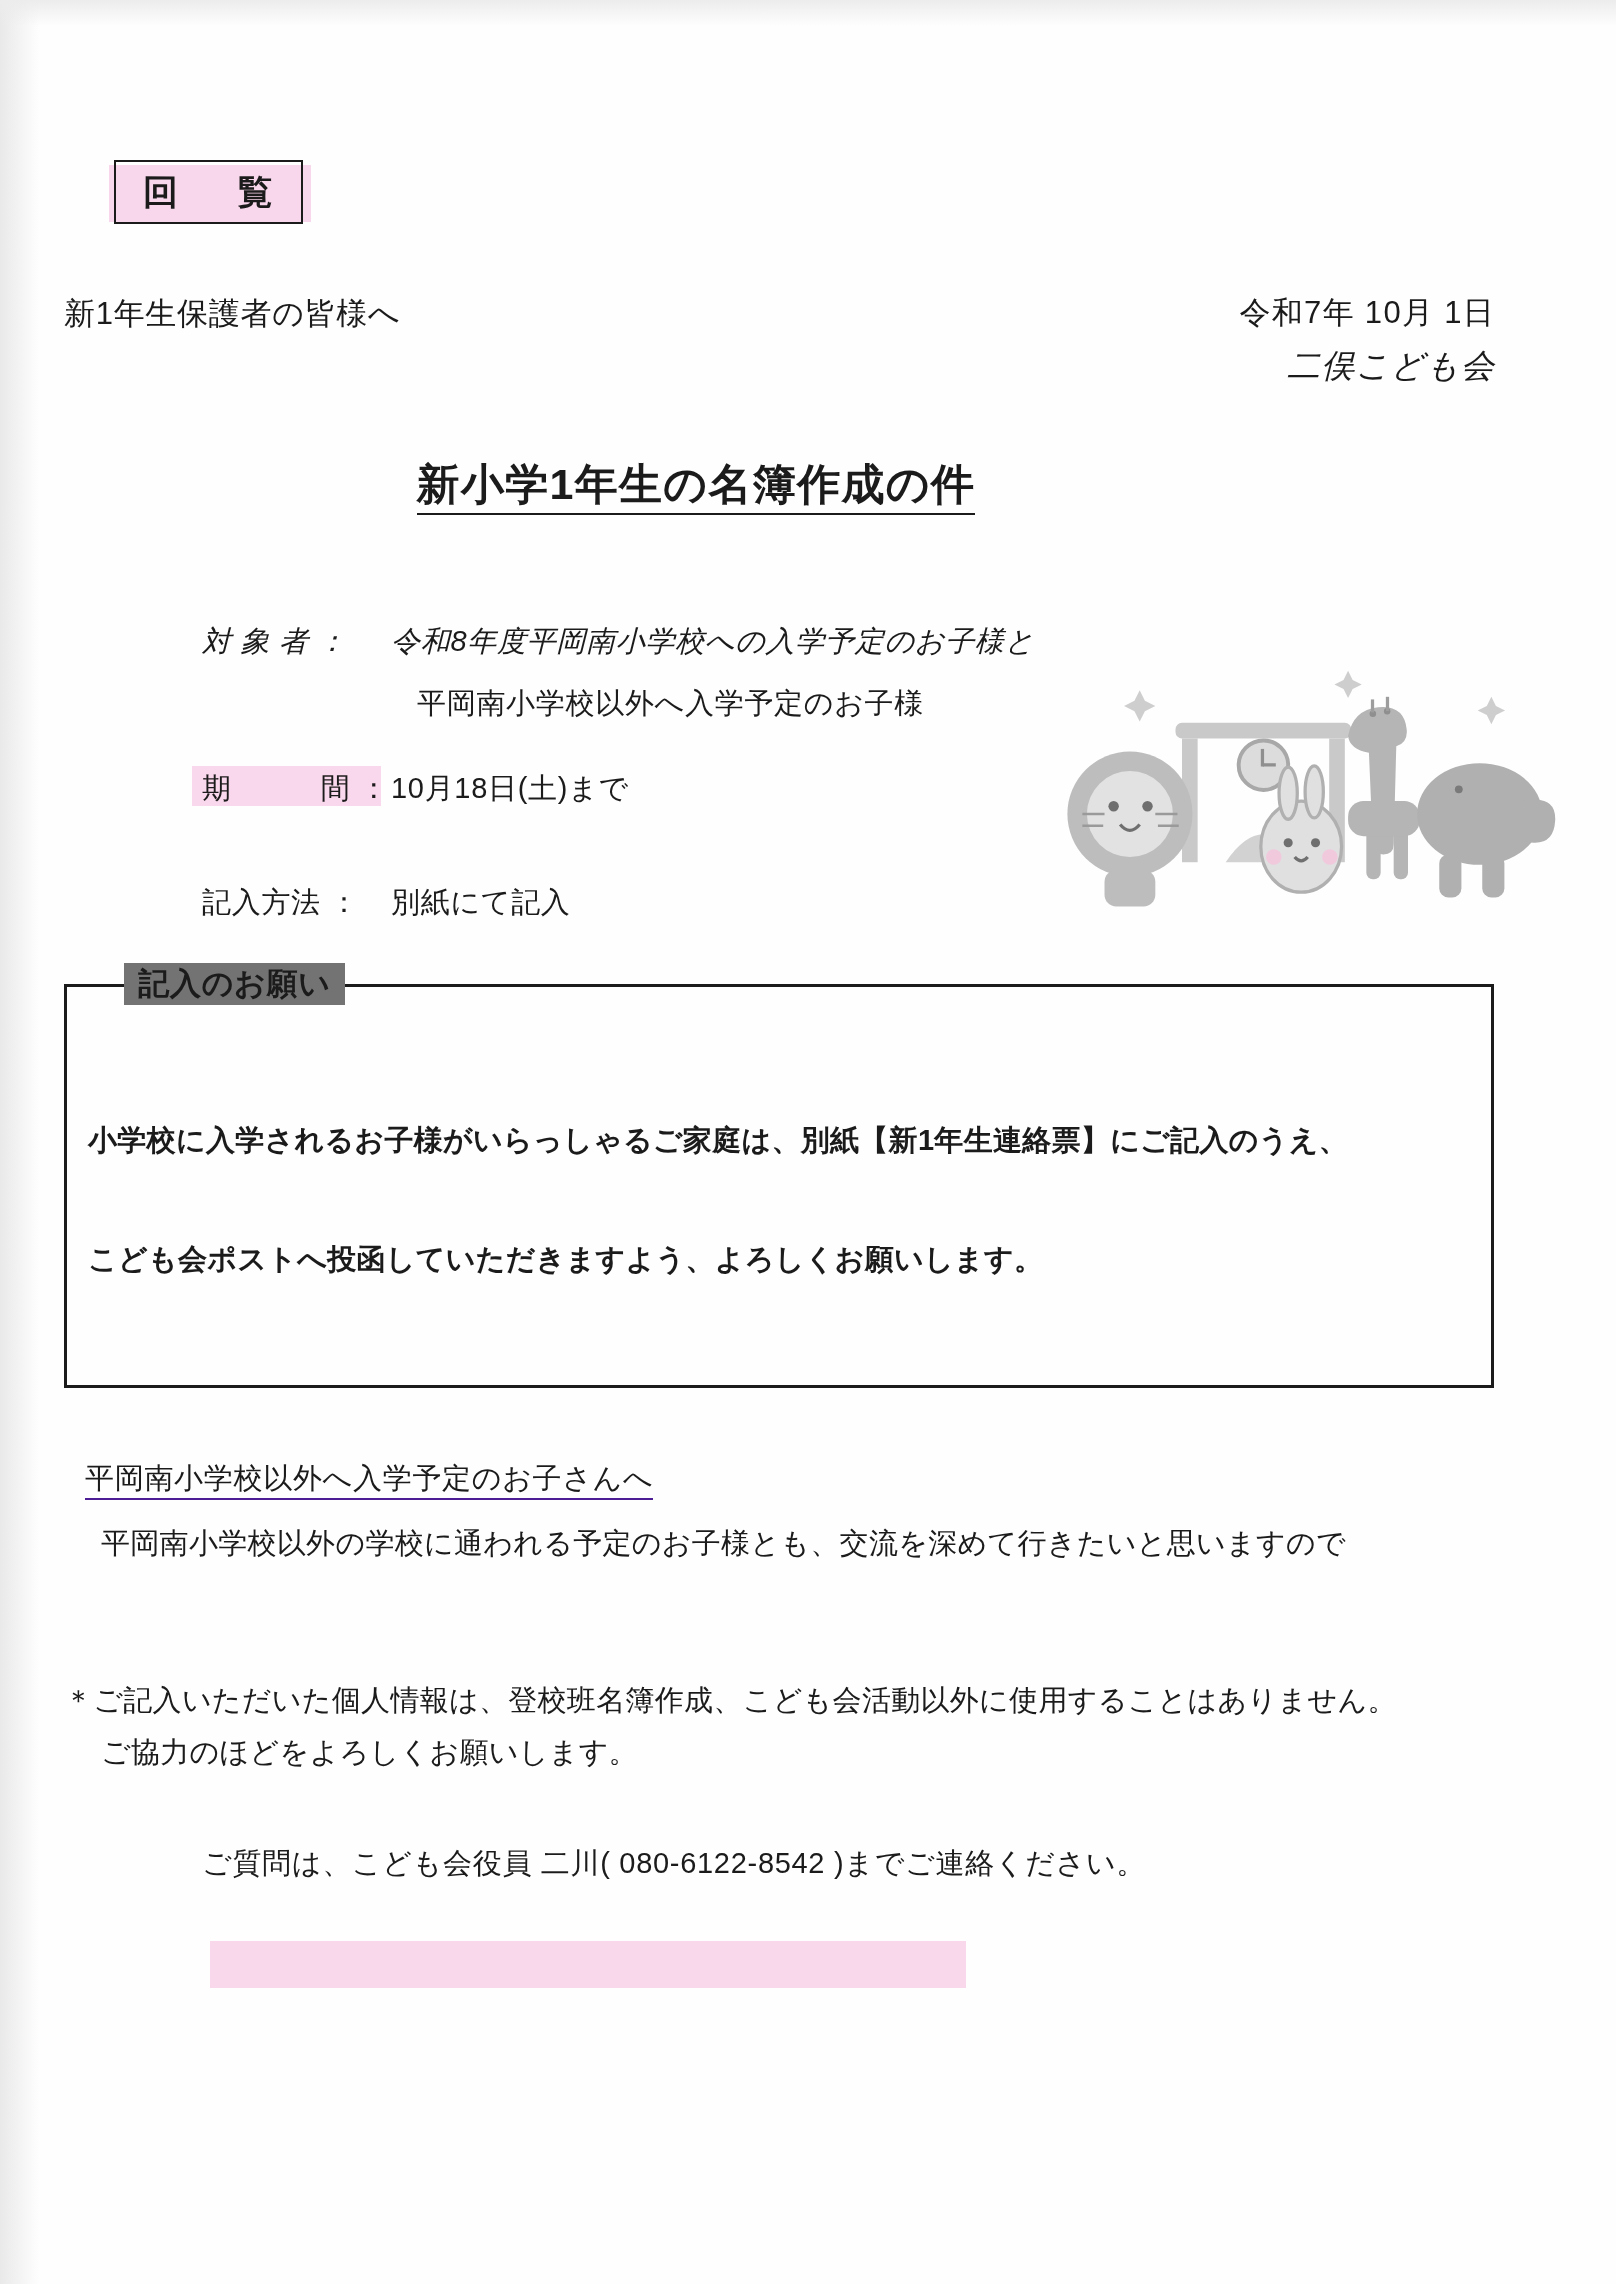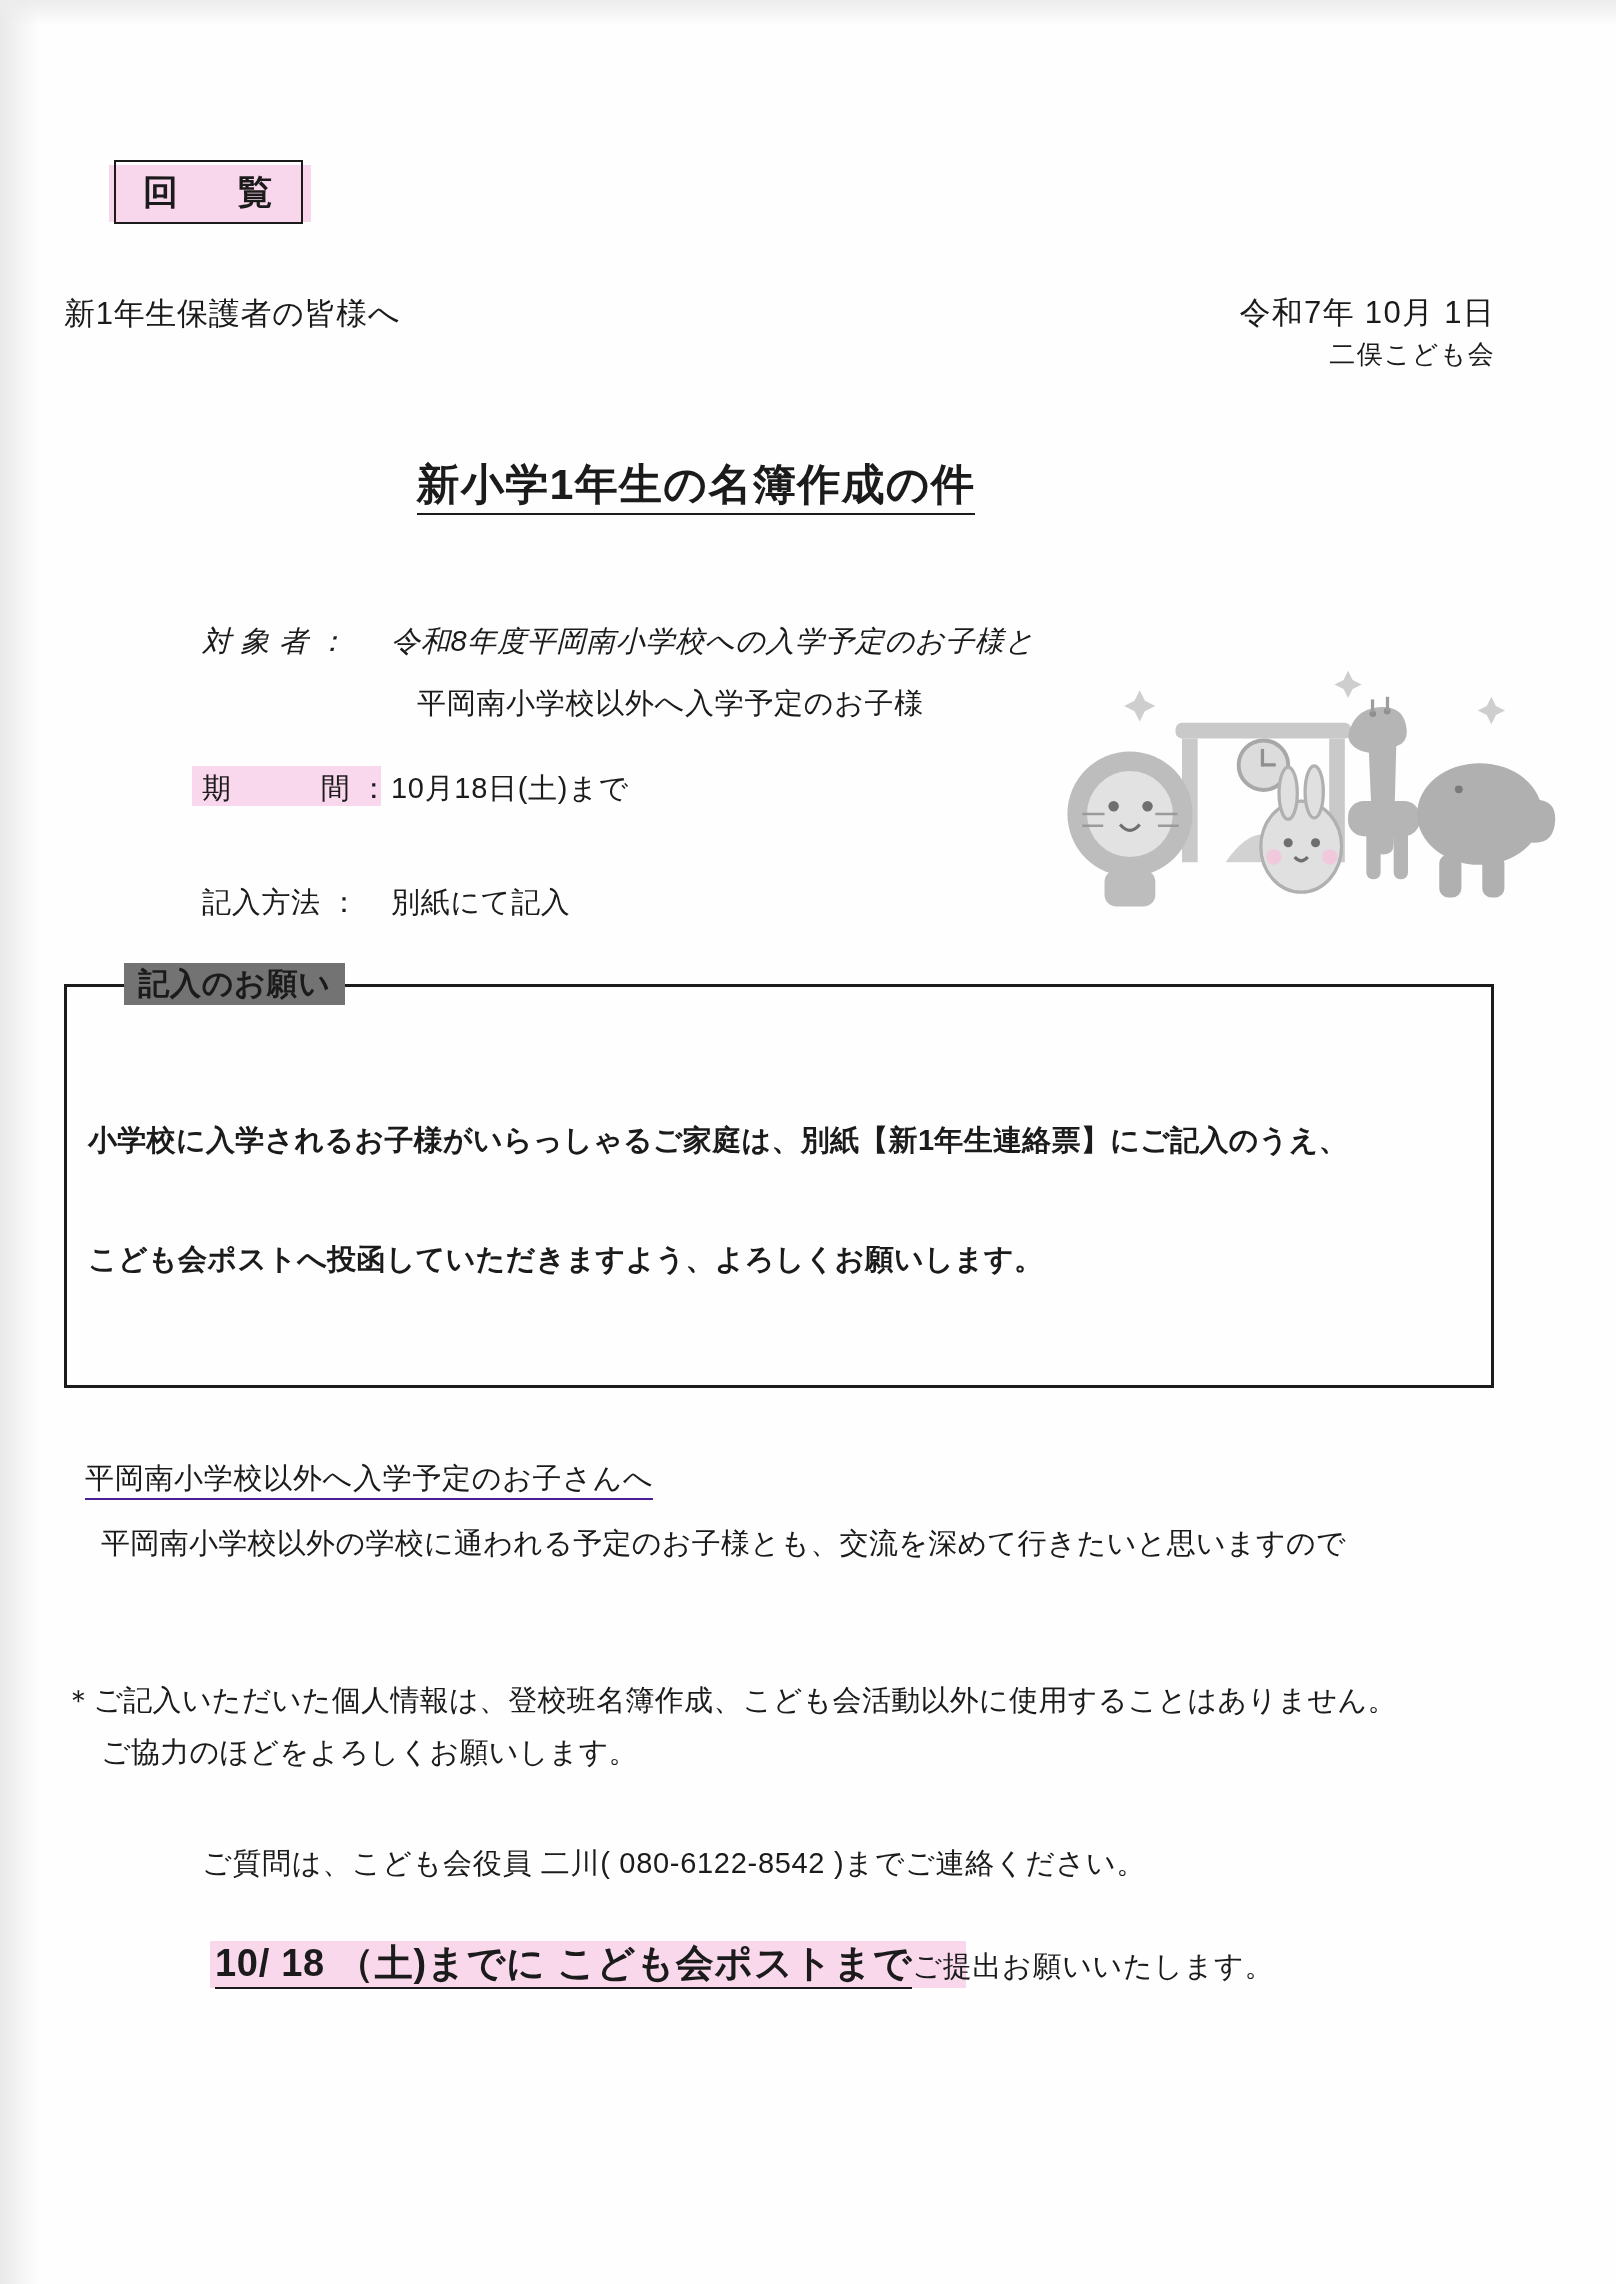--- a/index.html
+++ b/index.html
@@ -83,24 +83,25 @@
     position: absolute;
     right: 121px;
     top: 292px;
     font-size: 31px;
     letter-spacing: 1.3px;
     text-align: right;
   }
   .org-line {
     position: absolute;
     right: 121px;
-    top: 337px;
-    font-size: 26px;
+    top: 344px;
+    font-size: 33px;
     letter-spacing: 1.3px;
     text-align: right;
+    font-style: italic;
   }
 
   
   .doc-title {
     position: absolute;
     left: 0;
     top: 456px;
     width: 1392px;
     text-align: center;
     font-size: 43px;
@@ -361,18 +362,15 @@
     <span>平岡南小学校以外へ入学予定のお子さんへ</span>
   </div>
   <div class="sec-l1">平岡南小学校以外の学校に通われる予定のお子様とも、交流を深めて行きたいと思いますので</div>
 
   <div class="note-l1">＊ご記入いただいた個人情報は、登校班名簿作成、こども会活動以外に使用することはありません。</div>
   <div class="note-l2">ご協力のほどをよろしくお願いします。</div>
 
   <div class="contact">ご質問は、こども会役員  二川( 080-6122-8542 )までご連絡ください。</div>
 
   <div class="deadline-hl"></div>
-  <div class="deadline">
-    <span class="big">10/ 18 （土)までに こども会ポストまで</span><span class="tail">ご提出お願いいたします。</span>
-  </div>
 
 </div>
 
 
 </body></html>

